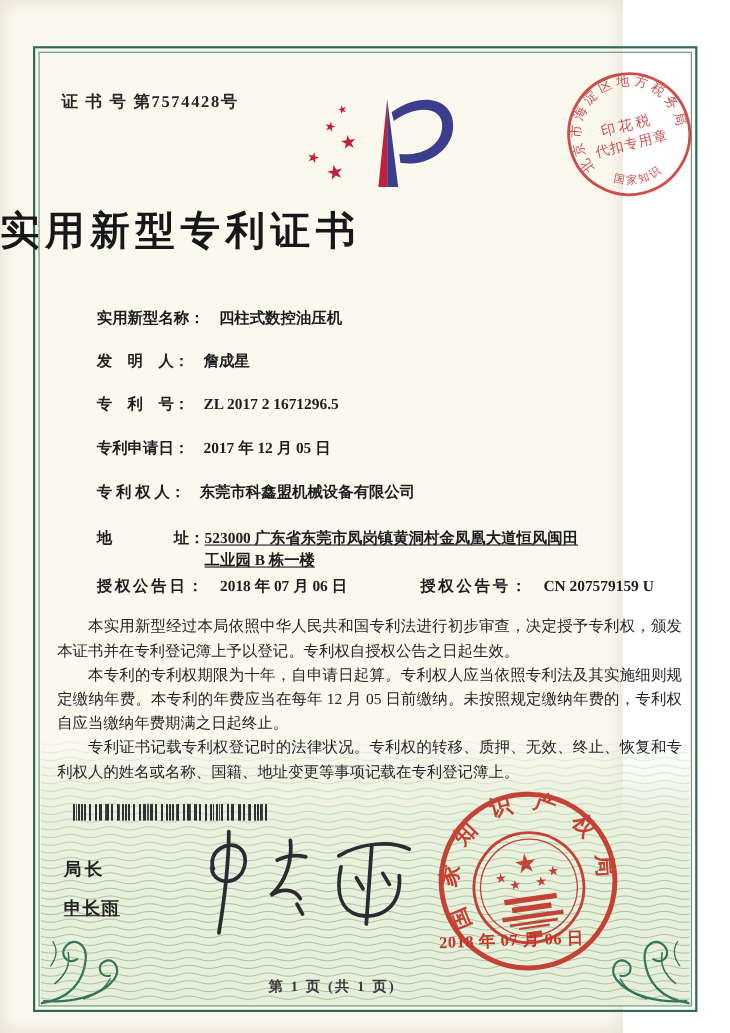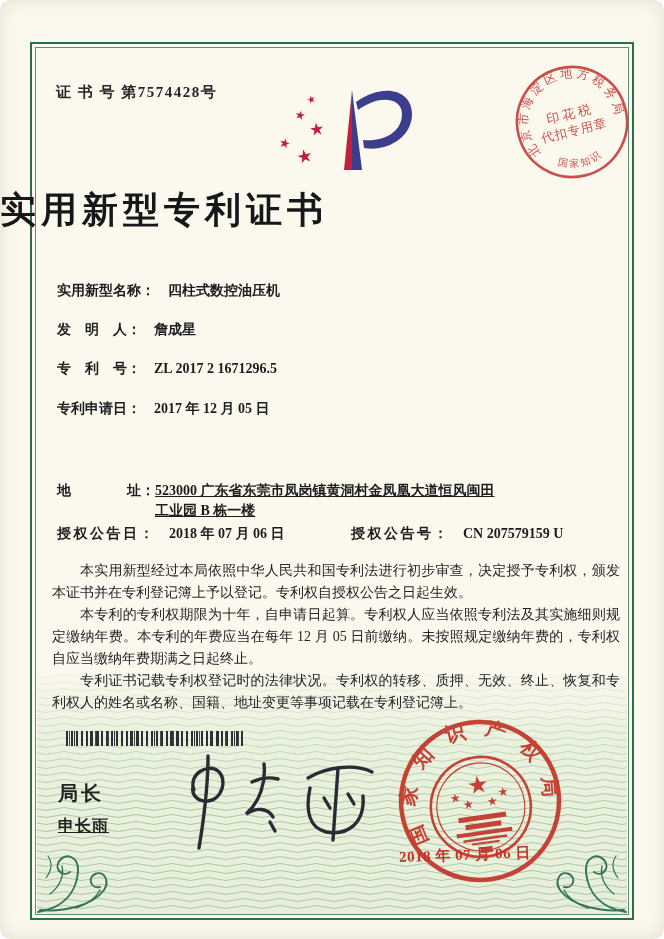--- a/index.html
+++ b/index.html
@@ -2,24 +2,23 @@
 <html><head>
 <meta charset="utf-8">
 <style>
   html,body{margin:0;padding:0;}
   body{
     width:664px;height:939px;background:#ffffff;
     font-family:"Liberation Serif","DejaVu Serif",serif;
     position:relative;overflow:hidden;
   }
   .paper{
-    position:absolute;left:0;top:0;width:664px;height:939px;
+    position:absolute;left:0;top:0;width:566px;height:939px;
     background:#fbf8ee;
     box-shadow:inset 0 0 18px rgba(160,150,120,.25);
-    border-radius:10px;
   }
   .frame{
     position:absolute;left:30px;top:42px;width:600px;height:874px;
     border:2px solid #2f6b52;
   }
   .frame-inner{
     position:absolute;left:3px;top:3px;right:3px;bottom:3px;
     border:1px solid #5d8f72;
   }
   .guilloche{
@@ -36,39 +35,39 @@
   .tax-stamp{position:absolute;left:506px;top:56px;width:132px;height:132px;transform:rotate(-14deg);opacity:.85;}
   .title{
     position:absolute;left:0;top:186px;width:664px;text-align:left;
     font-size:36px;font-weight:bold;color:#17171a;letter-spacing:5px;
   }
   .f-row{
     position:absolute;left:57px;width:575px;
     font-size:14px;font-weight:600;color:#1d1d20;line-height:20px;
     white-space:nowrap;
   }
-  .f-label{display:inline-block;}
+  .f-label{display:inline-block;margin-left:31px;}
   .f-value{display:inline-block;margin-left:13px;}
   .f-value-block{display:inline-block;vertical-align:top;white-space:normal;width:452px;text-decoration:underline;}
   .ls2{letter-spacing:2.5px;}
   .grant-right{position:absolute;left:294px;top:0;}
   .body-text{
     position:absolute;left:52px;top:560px;width:568px;
     font-size:14px;line-height:22px;color:#242428;
     text-align:justify;
   }
   .body-text p{margin:0;text-indent:2em;font-weight:500;}
   .barcode{
     position:absolute;left:66px;top:731px;width:177px;height:15px;
     background:
       repeating-linear-gradient(90deg,#303034 0 2px,transparent 2px 5px),
       repeating-linear-gradient(90deg,#303034 0 1px,transparent 1px 8px),
       repeating-linear-gradient(90deg,transparent 0 3px,#4a4a4e 3px 4px,transparent 4px 13px);
   }
-  .signer-title{position:absolute;left:58px;top:780px;font-size:20px;font-weight:600;color:#222;letter-spacing:3px;}
+  .signer-title{position:absolute;left:58px;top:780px;font-size:16px;font-weight:600;color:#222;letter-spacing:3px;}
   .signer-name{position:absolute;left:58px;top:816px;font-size:16px;font-weight:600;color:#222;letter-spacing:1px;text-decoration:underline;}
   .signature{position:absolute;left:158px;top:750px;width:232px;height:110px;}
   .seal{position:absolute;left:394px;top:715px;width:172px;height:172px;opacity:.92;}
   .seal-date{
     position:absolute;left:399px;top:845px;width:170px;
     font-size:15px;font-weight:bold;color:#c23528;letter-spacing:.5px;
     transform:rotate(-2deg);
   }
   .footer{
     position:absolute;left:0;top:888px;width:604px;text-align:center;
@@ -188,20 +187,23 @@
   </div>
   <div class="f-row" style="top:320px">
     <span class="f-label">发　明　人：</span><span class="f-value">詹成星</span>
   </div>
   <div class="f-row" style="top:359px">
     <span class="f-label">专　利　号：</span><span class="f-value">ZL 2017 2 1671296.5</span>
   </div>
   <div class="f-row" style="top:399px">
     <span class="f-label">专利申请日：</span><span class="f-value">2017 年 12 月 05 日</span>
   </div>
+  <div class="f-row" style="top:439px">
+    <span class="f-label">专 利 权 人：</span><span class="f-value">东莞市科鑫盟机械设备有限公司</span>
+  </div>
   <div class="f-row" style="top:481px">
     <span class="f-label">地　　　　址：</span><span class="f-value-block"><span>523000 广东省东莞市凤岗镇黄洞村金凤凰大道恒风闽田</span><br><span>工业园 B 栋一楼</span></span>
   </div>
   <div class="f-row" style="top:524px">
     <span class="f-label ls2">授权公告日：</span><span class="f-value">2018 年 07 月 06 日</span>
     <span class="grant-right">
       <span class="f-label ls2">授权公告号：</span><span class="f-value">CN 207579159 U</span>
     </span>
   </div>
 
@@ -257,14 +259,15 @@
         <rect x="68" y="108" width="36" height="5" stroke="none"></rect>
         <rect x="58" y="116" width="56" height="4" stroke="none"></rect>
         <path d="M64,124 L108,124" stroke-width="2.5" fill="none"></path>
         <path d="M72,128 L100,128" stroke-width="2" fill="none"></path>
         <rect x="80" y="132" width="12" height="6" stroke="none"></rect>
       </g>
     </g>
   </svg>
   <div class="seal-date">2018 年 07 月 06 日</div>
 
+  <div class="footer">第 1 页 (共 1 页)</div>
 
 </div>
 
 </body></html>

